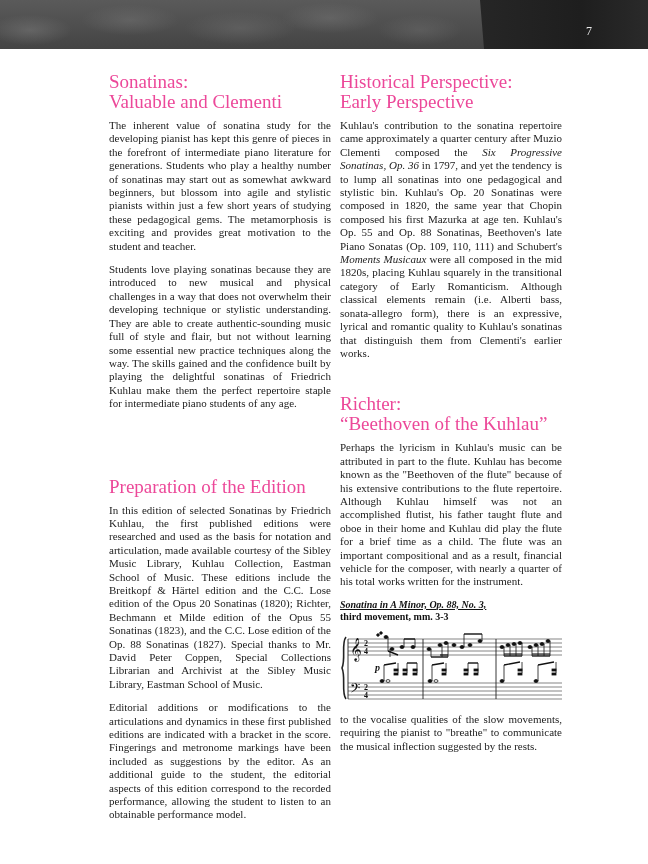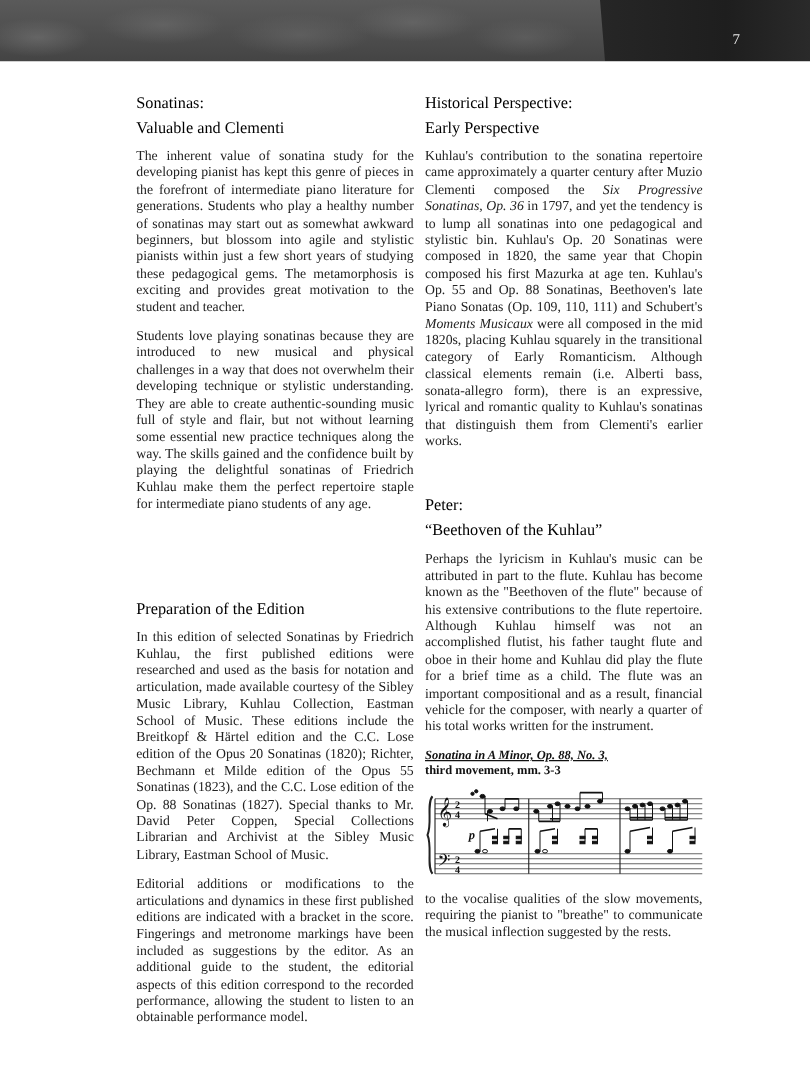--- a/index.html
+++ b/index.html
@@ -25,21 +25,21 @@
     position: absolute; left: 586px; top: 24px; width: 14px; height: 14px;
     font-family: "Liberation Serif", serif; font-size: 12px; color: #e8e8e8; line-height: 14px;
   }
 
   .col { position: absolute; width: 222px; }
   .col-left { left: 109px; top: 72px; }
   .col-right { left: 340px; top: 72px; }
 
   h2 {
     font-family: "Liberation Serif", "DejaVu Serif", serif;
-    font-weight: normal; font-size: 13px; line-height: 20px; color: #000000;
+    font-weight: normal; font-size: 19px; line-height: 20px; color: #ec4899;
     margin-bottom: 7px;
   }
   p.body {
     font-size: 11px; line-height: 13.4px; text-align: justify; color: #222;
     margin-bottom: 10px; hyphens: none;
   }
   em { font-style: italic; }
 
   .caption {
     font-size: 10px; line-height: 12px; font-weight: bold; color: #111; margin-top: 2px; margin-bottom: 6px;
@@ -77,21 +77,21 @@
   <section>
     <h2>
       <span>Historical Perspective:</span><br>
       <span>Early Perspective</span>
     </h2>
     <p class="body"><span>Kuhlau's contribution to the sonatina repertoire came approximately a quarter century after Muzio Clementi composed the </span><em>Six Progressive Sonatinas, Op. 36</em><span> in 1797, and yet the tendency is to lump all sonatinas into one pedagogical and stylistic bin. Kuhlau's Op. 20 Sonatinas were composed in 1820, the same year that Chopin composed his first Mazurka at age ten. Kuhlau's Op. 55 and Op. 88 Sonatinas, Beethoven's late Piano Sonatas (Op. 109, 110, 111) and Schubert's </span><em>Moments Musicaux</em><span> were all composed in the mid 1820s, placing Kuhlau squarely in the transitional category of Early Romanticism. Although classical elements remain (i.e. Alberti bass, sonata-allegro form), there is an expressive, lyrical and romantic quality to Kuhlau's sonatinas that distinguish them from Clementi's earlier works.</span></p>
   </section>
 
   <section style="margin-top:34px;">
     <h2>
-      <span>Peter:</span><br>
+      <span>Richter:</span><br>
       <span>“Beethoven of the Kuhlau”</span>
     </h2>
     <p class="body">Perhaps the lyricism in Kuhlau's music can be attributed in part to the flute.  Kuhlau has become known as the "Beethoven of the flute" because of his extensive contributions to the flute repertoire. Although Kuhlau himself was not an accomplished flutist, his father taught flute and oboe in their home and Kuhlau did play the flute for a brief time as a child. The flute was an important compositional and as a result, financial vehicle for  the composer, with nearly a quarter of his total works written for the instrument.</p>
 
     <div class="caption">
       <span class="it">Sonatina in A Minor, Op. 88, No. 3,</span><br>
       <span>third movement, mm. 3-3</span>
     </div>
 
     <div class="score">

